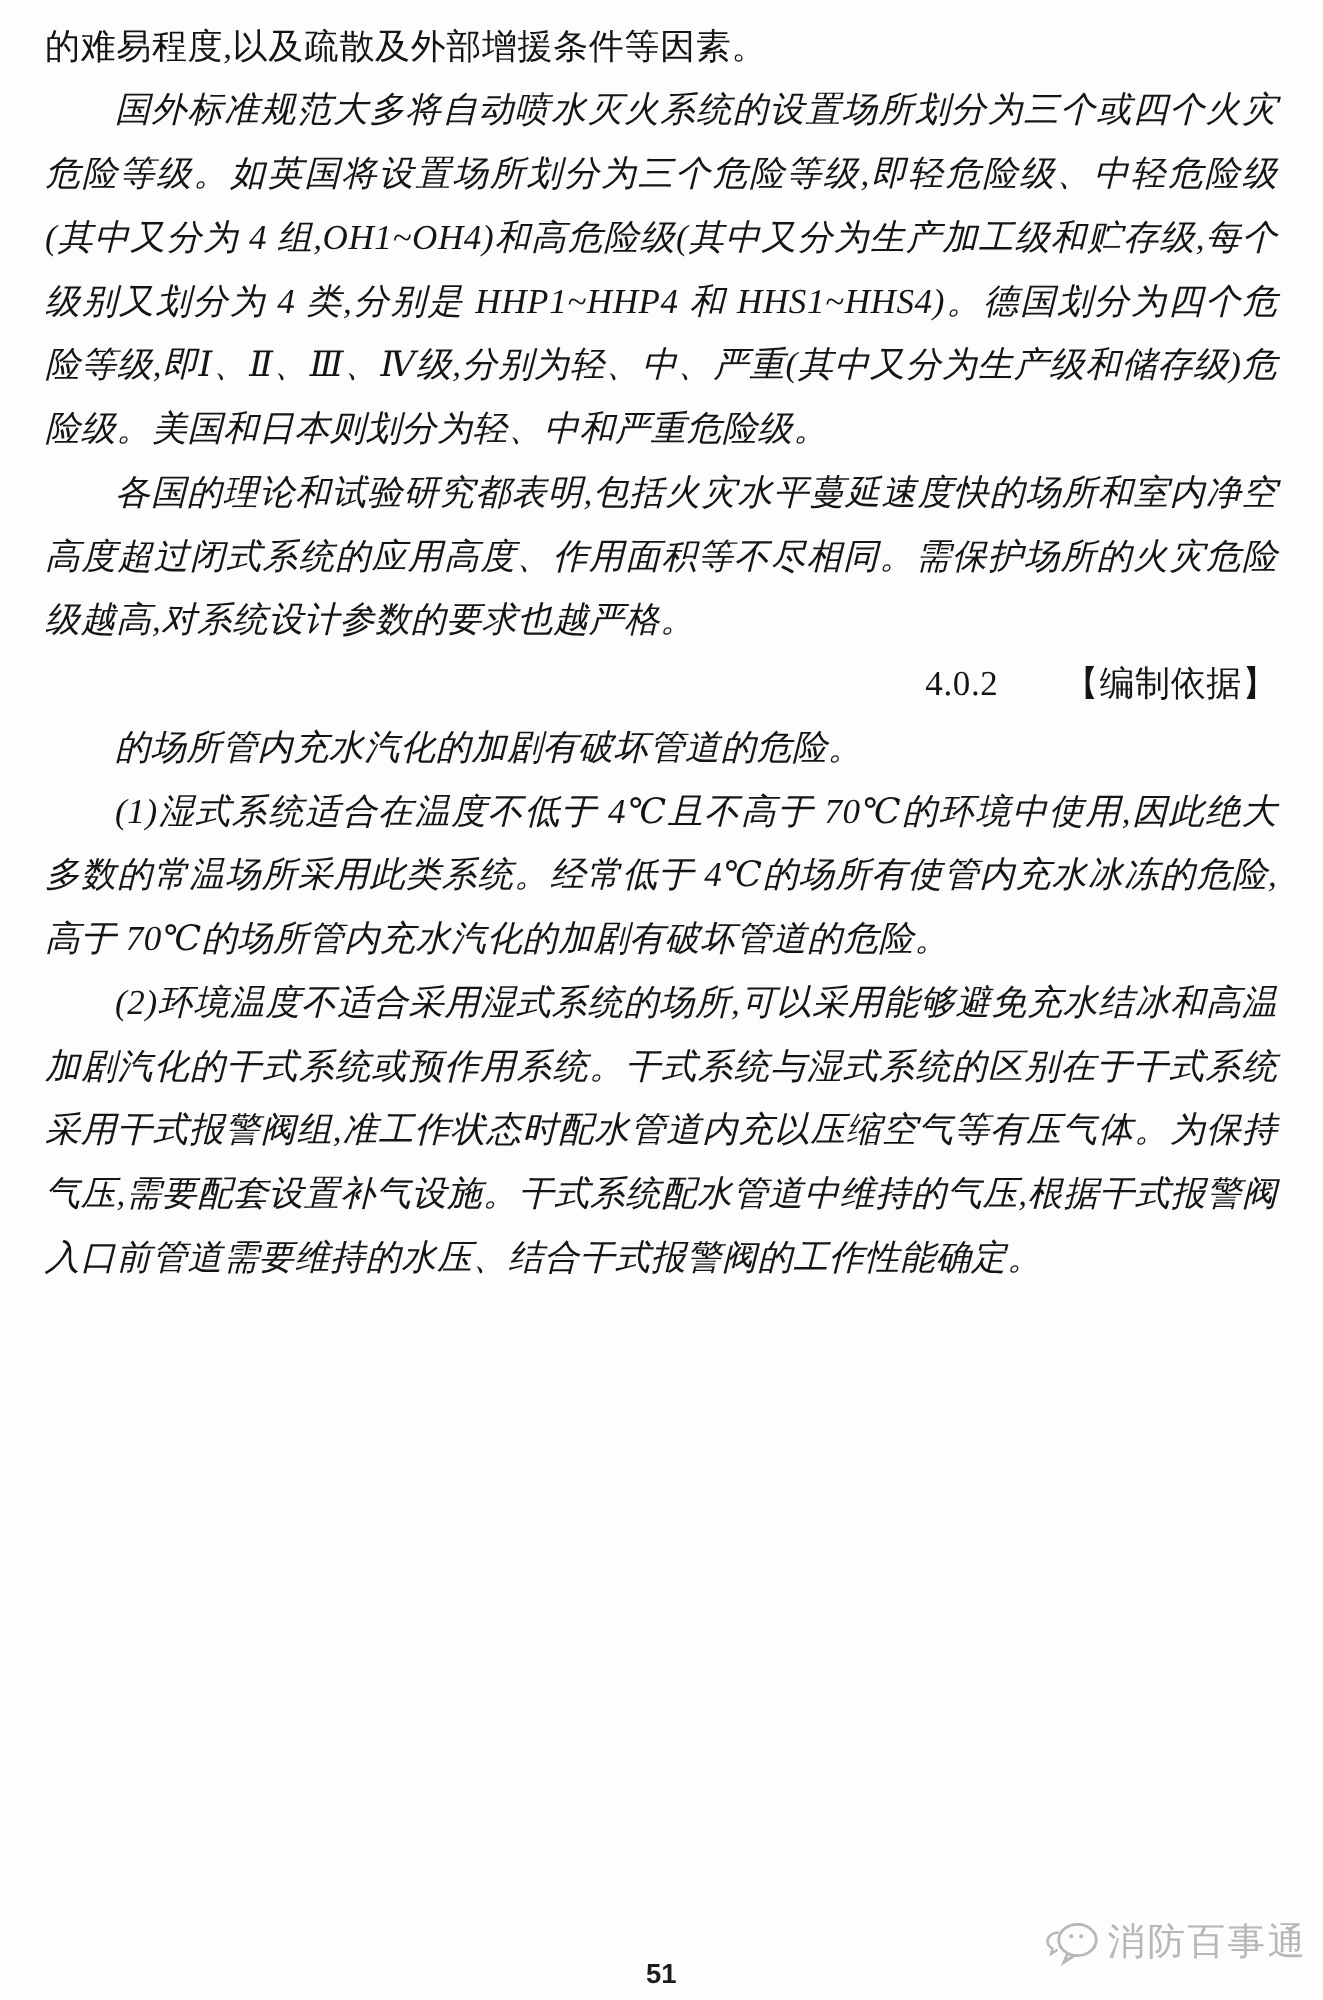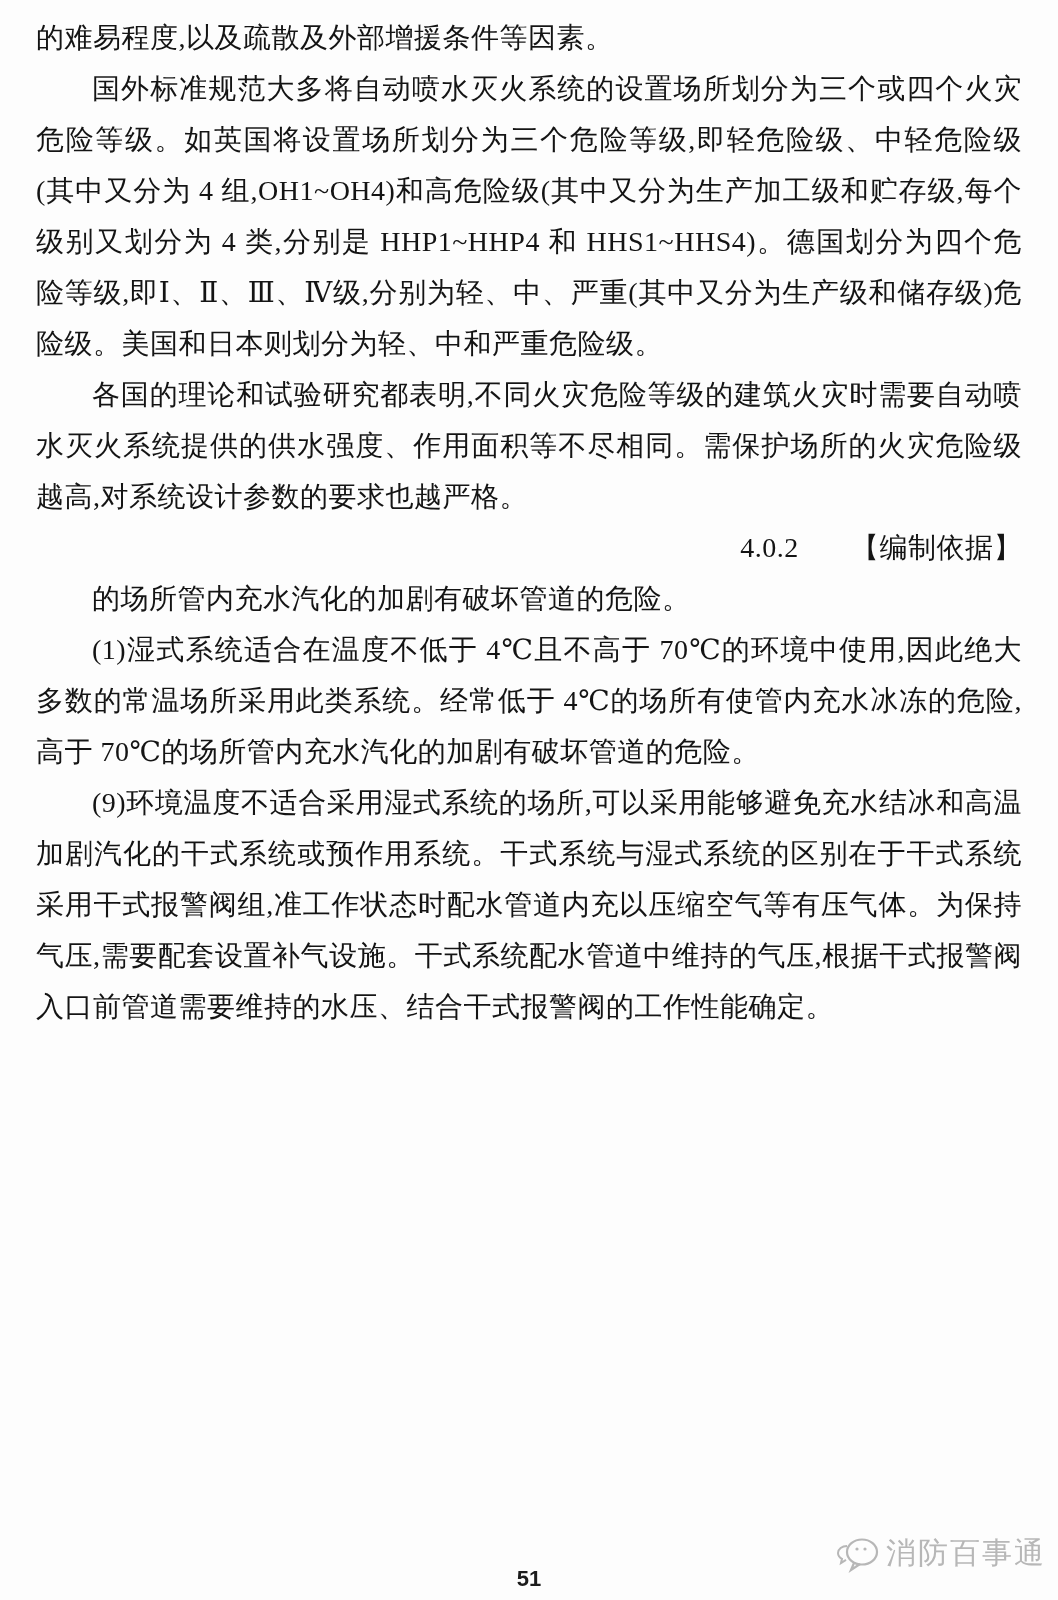--- a/index.html
+++ b/index.html
@@ -25,20 +25,21 @@
   .line {
     margin: 0;
     font-size: 28px;
     line-height: 51px;
     text-align: justify;
     letter-spacing: 0.5px;
     word-break: break-all;
   }
   .indent {
     text-indent: 2em;
+    font-style: italic;
   }
   .clause-heading {
     text-align: right;
   }
   .clause-title {
     margin-left: 1.6em;
   }
   .page-number {
     position: absolute;
     left: 0;
@@ -79,34 +80,34 @@
 
 <div class="page">
 
   <div class="text-block">
 
     <p class="line">的难易程度,以及疏散及外部增援条件等因素。</p>
 
     <p class="line indent">国外标准规范大多将自动喷水灭火系统的设置场所划分为三个或四个火灾危险等级。如英国将设置场所划分为三个危险等级,即轻危险级、中轻危险级(其中又分为 4 组,OH1~OH4)和高危险级(其中又分为生产加工级和贮存级,每个级别又划分为 4 类,分别是 HHP1~HHP4 和 HHS1~HHS4)。德国划分为四个危险等级,即Ⅰ、Ⅱ、Ⅲ、Ⅳ级,分别为轻、中、严重(其中又分为生产级和储存级)危险级。美国和日本则划分为轻、中和严重危险级。</p>
 
 
-    <p class="line indent">各国的理论和试验研究都表明,不同火灾危险等级的建筑火灾时需要自动喷水灭火系统提供的供水强度、作用面积等不尽相同。需保护场所的火灾危险级越高,对系统设计参数的要求也越严格。</p>
+    <p class="line indent">各国的理论和试验研究都表明,包括火灾水平蔓延速度快的场所和室内净空高度超过闭式系统的应用高度、作用面积等不尽相同。需保护场所的火灾危险级越高,对系统设计参数的要求也越严格。</p>
 
     <p class="line clause-heading">
       <span>4.0.2</span>
       <span class="clause-title">【编制依据】</span>
     </p>
 
 
 
     <p class="line indent">的场所管内充水汽化的加剧有破坏管道的危险。</p>
 
     <p class="line indent">(1)湿式系统适合在温度不低于 4℃且不高于 70℃的环境中使用,因此绝大多数的常温场所采用此类系统。经常低于 4℃的场所有使管内充水冰冻的危险,高于 70℃的场所管内充水汽化的加剧有破坏管道的危险。</p>
 
-    <p class="line indent">(9)环境温度不适合采用湿式系统的场所,可以采用能够避免充水结冰和高温加剧汽化的干式系统或预作用系统。干式系统与湿式系统的区别在于干式系统采用干式报警阀组,准工作状态时配水管道内充以压缩空气等有压气体。为保持气压,需要配套设置补气设施。干式系统配水管道中维持的气压,根据干式报警阀入口前管道需要维持的水压、结合干式报警阀的工作性能确定。</p>
+    <p class="line indent">(2)环境温度不适合采用湿式系统的场所,可以采用能够避免充水结冰和高温加剧汽化的干式系统或预作用系统。干式系统与湿式系统的区别在于干式系统采用干式报警阀组,准工作状态时配水管道内充以压缩空气等有压气体。为保持气压,需要配套设置补气设施。干式系统配水管道中维持的气压,根据干式报警阀入口前管道需要维持的水压、结合干式报警阀的工作性能确定。</p>
 
 
   </div>
 
   <div class="watermark">
     <span class="wm-icon">
       <svg viewBox="0 0 46 38" fill="none" xmlns="http://www.w3.org/2000/svg">
         <ellipse cx="28" cy="17" rx="15" ry="12.5" stroke="#b7b7b7" stroke-width="2.2"></ellipse>
         <path d="M20 28 L17 35 L26 29" stroke="#b7b7b7" stroke-width="2.2" fill="none"></path>
         <circle cx="23" cy="14" r="1.6" fill="#b7b7b7"></circle>

